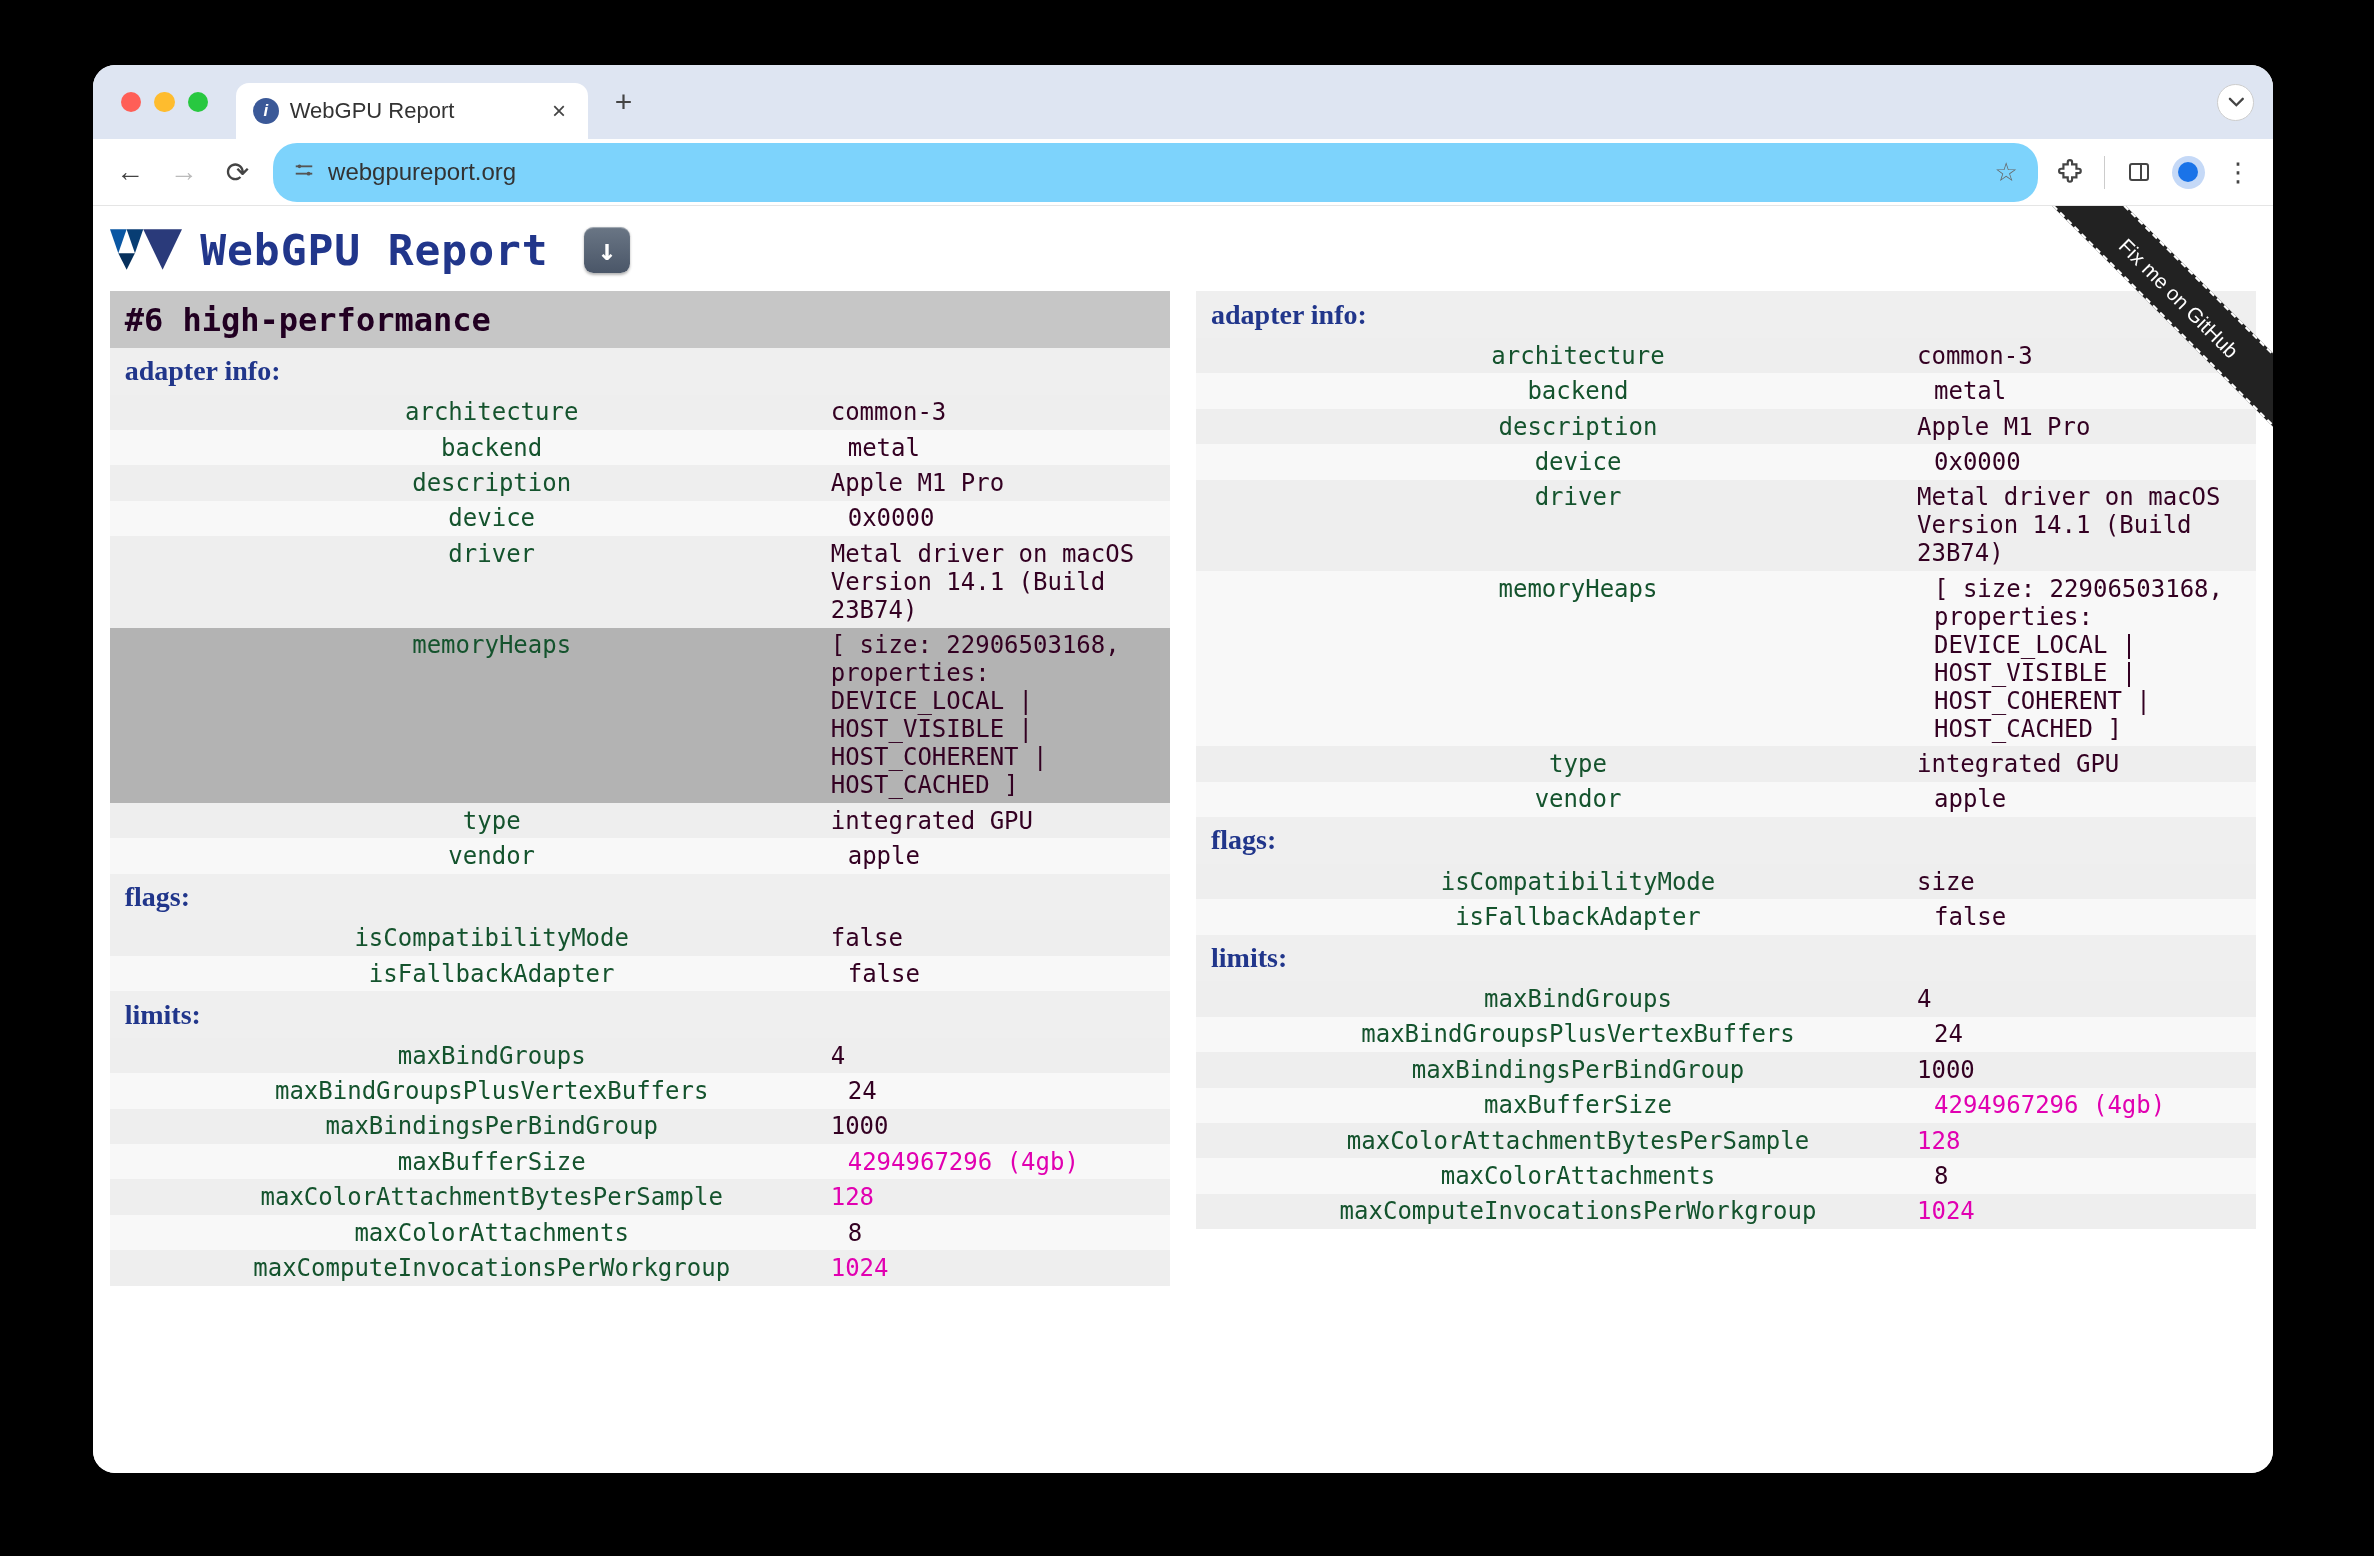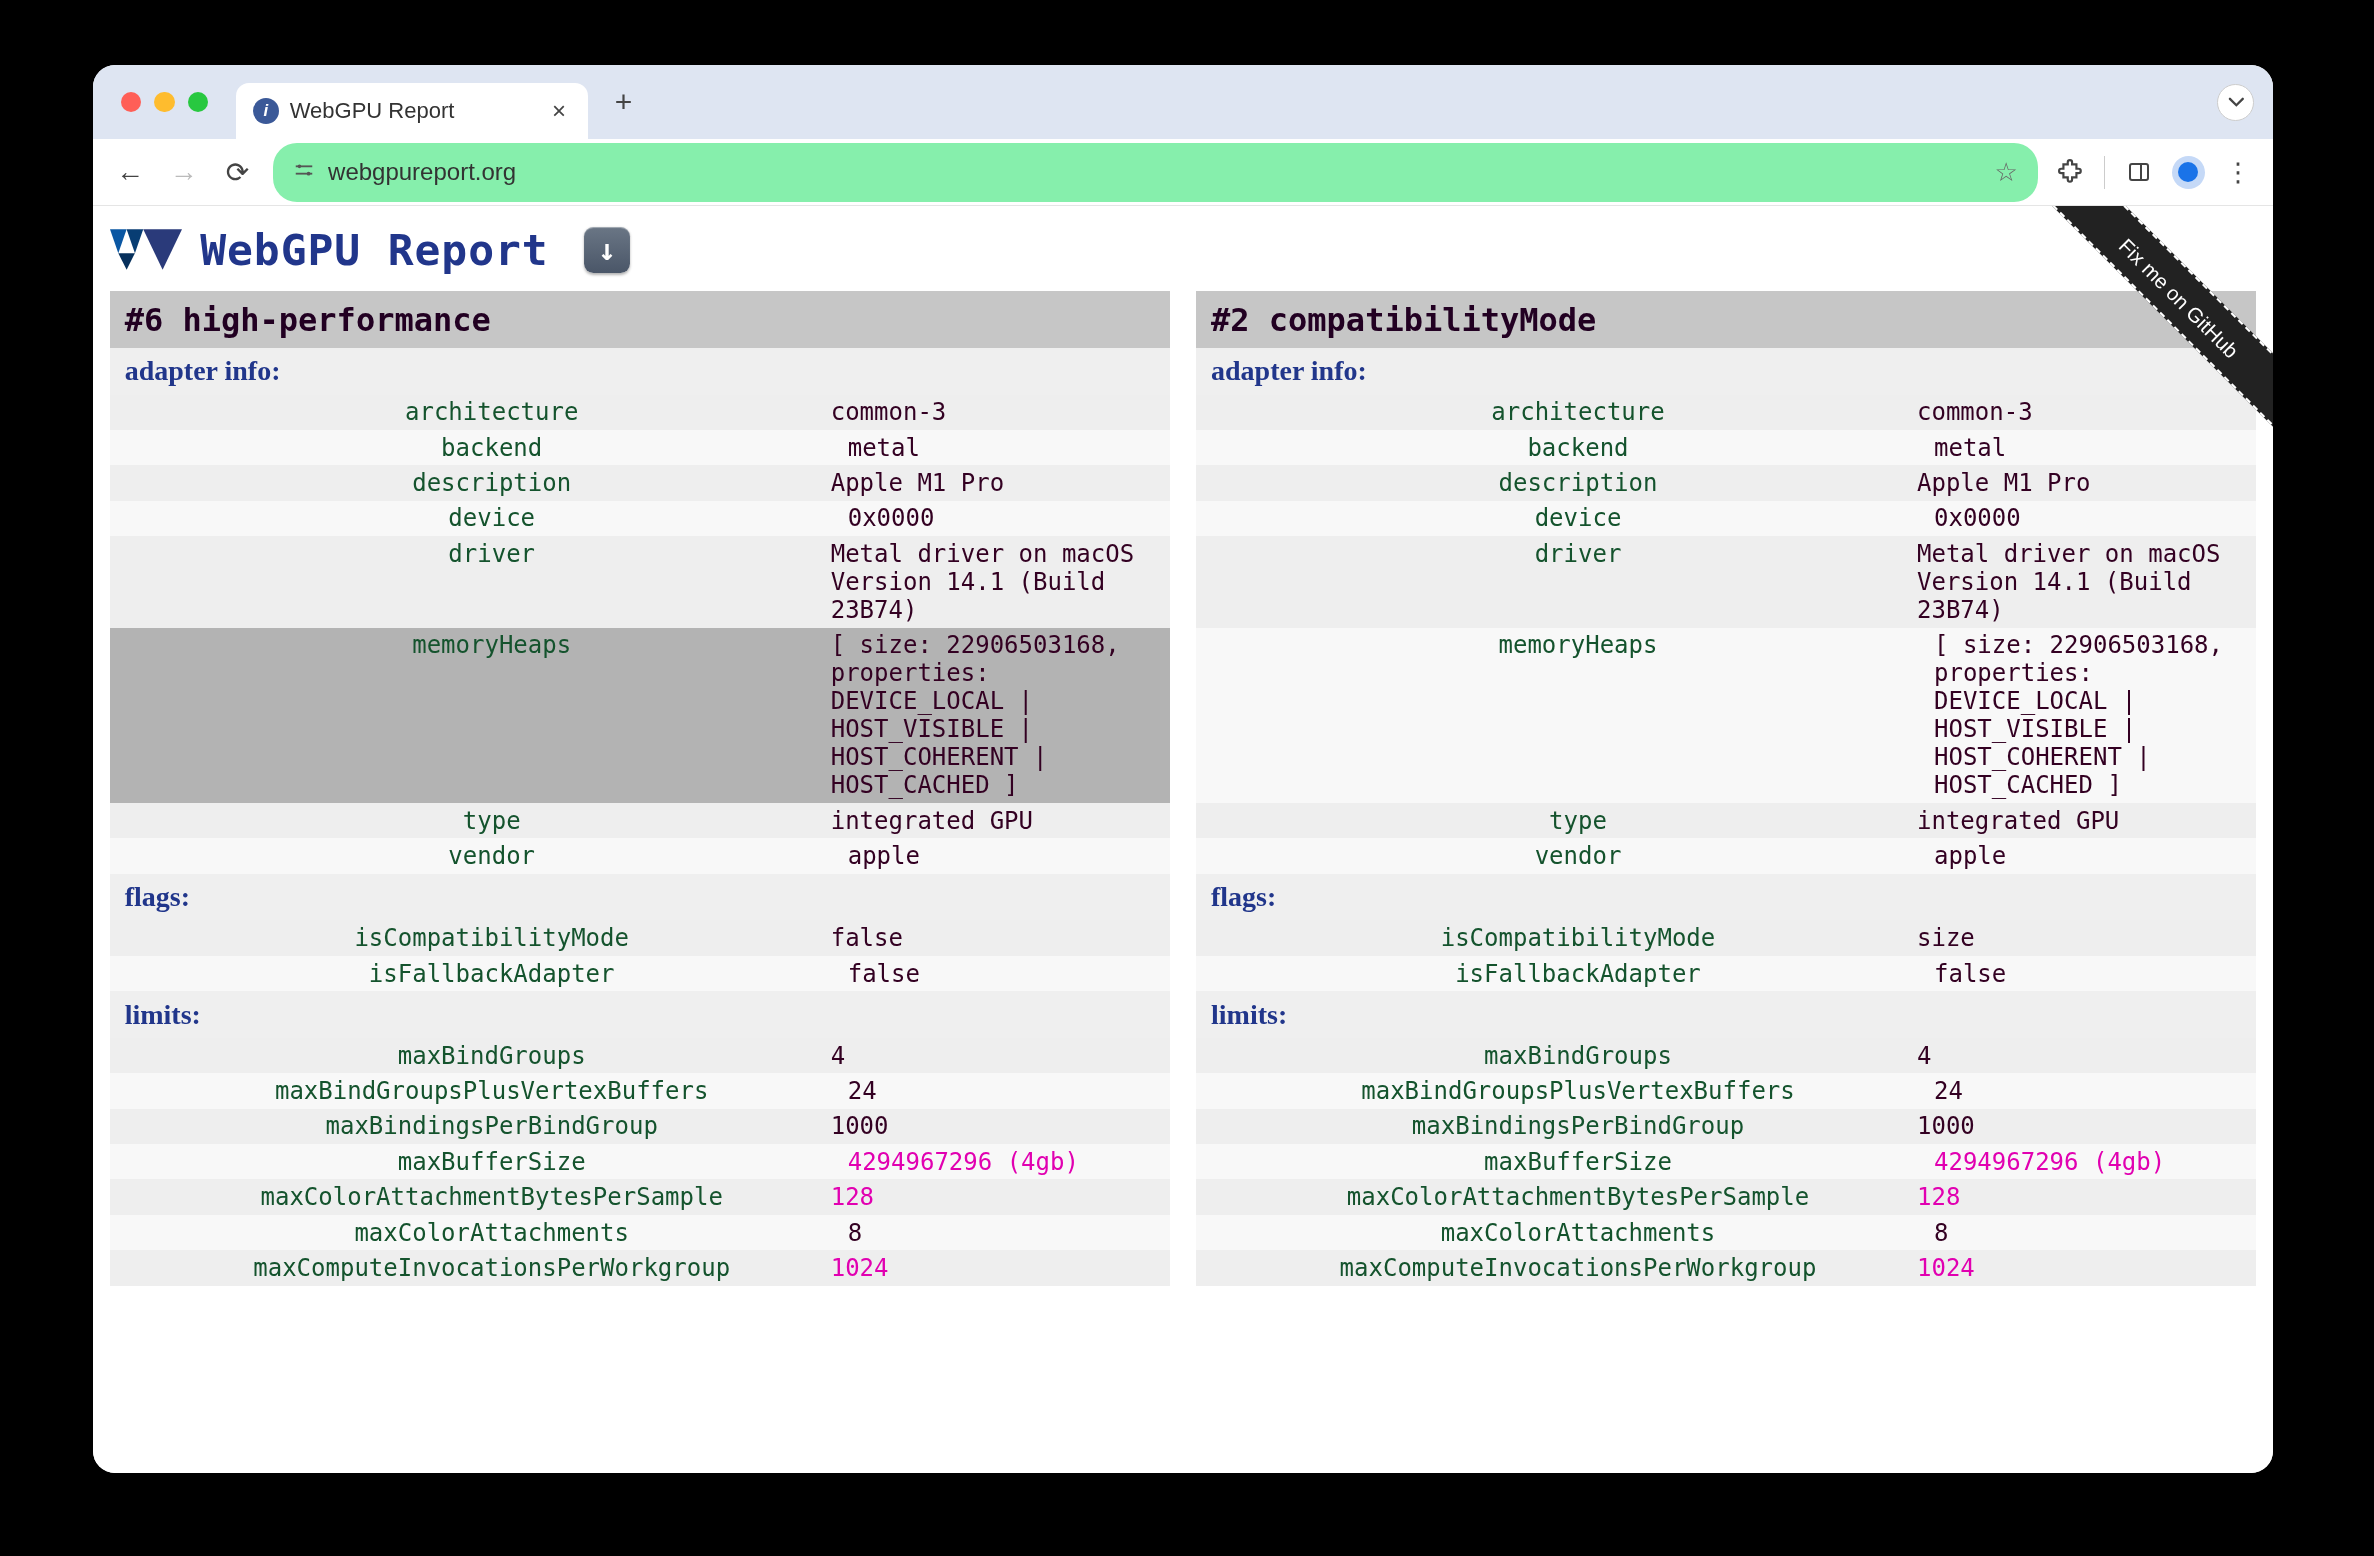--- a/index.html
+++ b/index.html
@@ -72,21 +72,21 @@
     padding: 0 18.6px;
     gap: 16.7px;
     border-bottom: 0.9px solid #e5e5e5;
   }
   .navbtn {
     width:37px;height:37px;display:flex;align-items:center;justify-content:center;
     font-size:28px;color:#444;font-family: Arial;
   }
   .navbtn.dim { color:#bbb; }
   .omnibox {
-    flex:1;height:59px;background:#86efac;border-radius:24px;
+    flex:1;height:59px;background:#7dd3fc;border-radius:24px;
     display:flex;align-items:center;padding:0 20.4px;gap:13px;
     font-family:-apple-system,Helvetica,Arial,sans-serif;
     font-size:24px;color:#333;
   }
   .omni-icon { font-size:20.4px; color:#666; }
   .omni-star { margin-left:auto; font-size:26px; color:#666; }
   .tbicon { width:33px;height:33px;display:flex;align-items:center;justify-content:center;font-size:26px;color:#444; }
   .profile {
     width:33px;height:33px;border-radius:50%;background:#c5d9f7;
     display:flex;align-items:center;justify-content:center;
@@ -291,21 +291,20 @@
           <div class="row even">
             <div class="k">maxColorAttachments</div>
             <div class="v">8</div>
           </div>
           <div class="row odd">
             <div class="k">maxComputeInvocationsPerWorkgroup</div>
             <div class="v pink">1024</div>
           </div>
         </div>
         <div class="col">
-          <div class="col-header">#2 compatibilityMode</div>
           <div class="section-h">adapter info:</div>
           <div class="row odd">
             <div class="k">architecture</div>
             <div class="v">common-3</div>
           </div>
           <div class="row even">
             <div class="k">backend</div>
             <div class="v">metal</div>
           </div>
           <div class="row odd">

